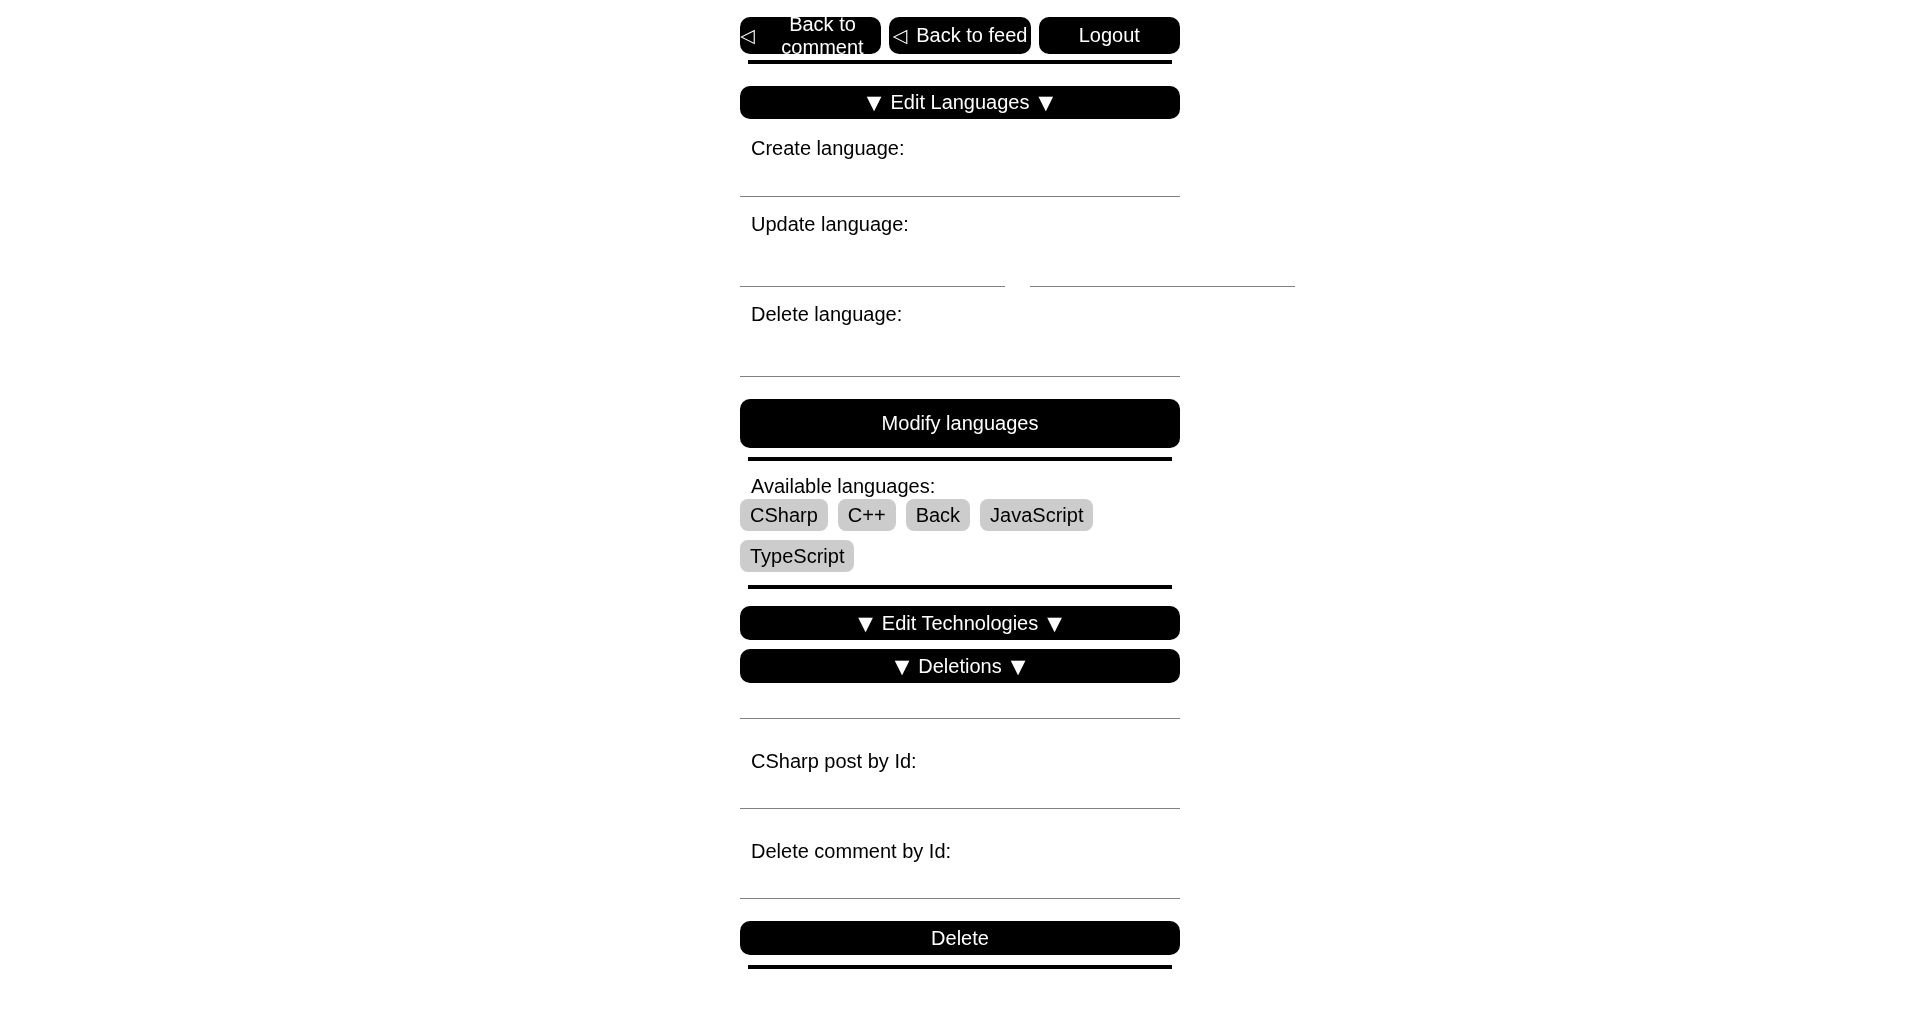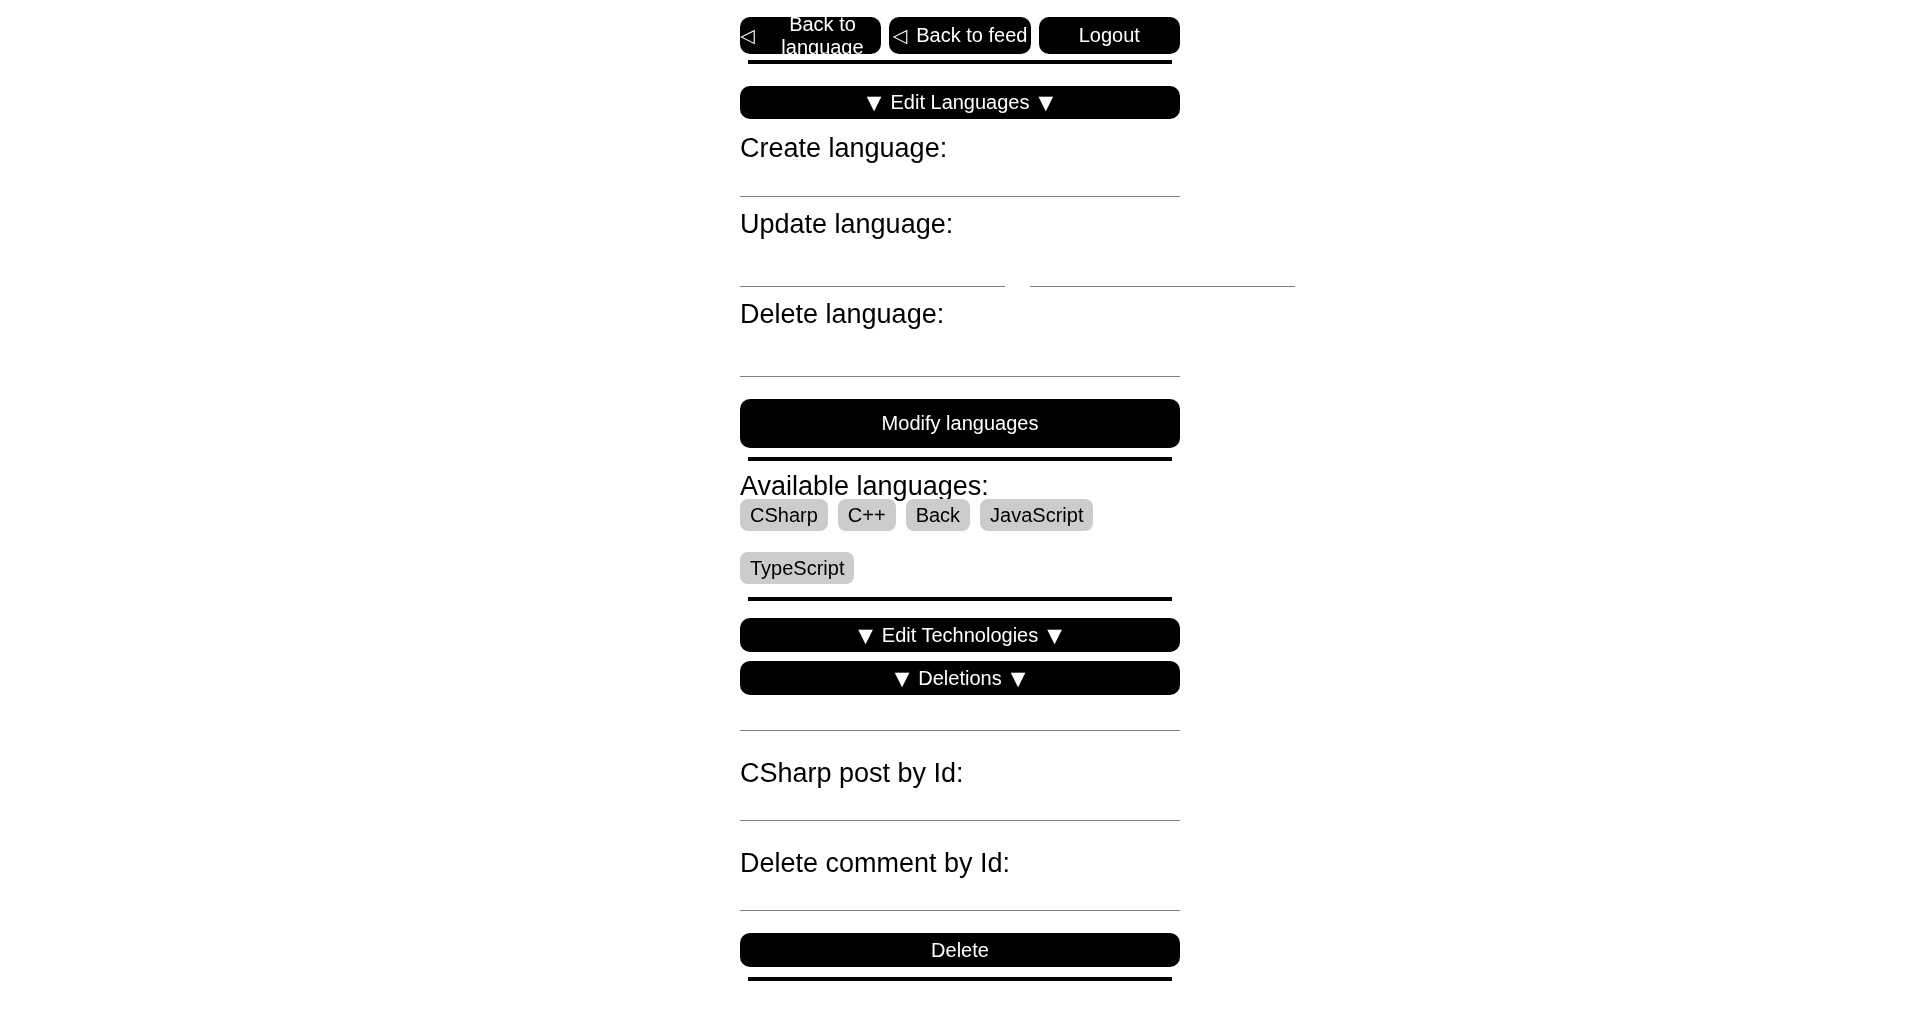--- a/index.html
+++ b/index.html
@@ -47,24 +47,25 @@
   hr.d3 { margin-top: 13px; }
   hr.d4 { margin-top: 10px; }
   .toggle { width: 100%; }
   #edit-languages-toggle { margin-top: 22px; height: 33px; }
   #edit-tech-toggle { margin-top: 17px; height: 34px; }
   #deletions-toggle { margin-top: 9px; height: 34px; }
   #modify-languages-button { margin-top: 22px; height: 49px; width: 100%; }
   #delete-button { margin-top: 22px; height: 34px; width: 100%; }
   .field-label {
     display: block;
-    font-size: 27px;
+    font-size: 20px;
     line-height: 26px;
     margin-top: 14px;
     color: #000000;
+    margin-left: 11px;
   }
   .field-label.mt16 { margin-top: 16px; }
   .field-label.mt12 { margin-top: 12px; }
   .field-label.mt29 { margin-top: 29px; }
   input.line {
     display: block;
     width: 100%;
     background: transparent;
     border: none;
     border-bottom: 1px solid #808080;
@@ -76,42 +77,42 @@
     box-sizing: border-box;
   }
   .h36 { height: 36px; }
   .h50 { height: 50px; }
   .h35 { height: 35px; }
   .pair { display: flex; gap: 25px; }
   .pair input { flex: 1; width: auto; }
   .tags {
     display: flex;
     flex-wrap: wrap;
-    gap: 21px 10px;
+    gap: 9px 10px;
     margin-top: 0;
   }
   .tag {
     display: inline-block;
     background: #cccccc;
     color: #000000;
     border-radius: 8px;
     padding: 3px 10px;
     font-size: 20px;
     line-height: 26px;
   }
 </style>
 </head>
 <body>
 
 <div class="col">
 
   <div class="top-row">
     <button class="btn">
       <span class="icon">◁</span>
-      <span>Back to language</span>
+      <span>Back to comment</span>
     </button>
     <button class="btn">
       <span class="icon">◁</span>
       <span>Back to feed</span>
     </button>
     <button class="btn">
       <span>Logout</span>
     </button>
   </div>
 

